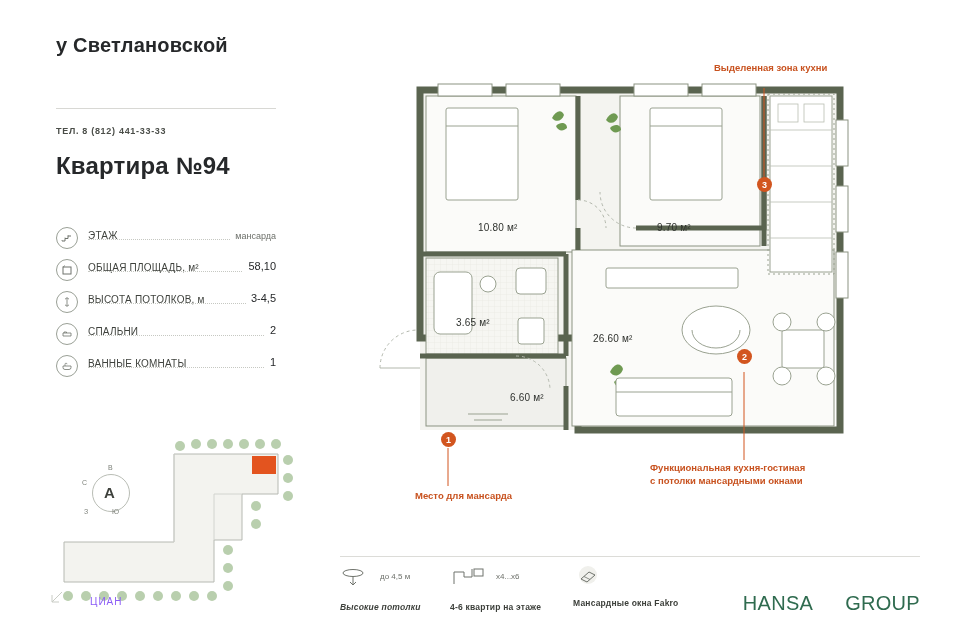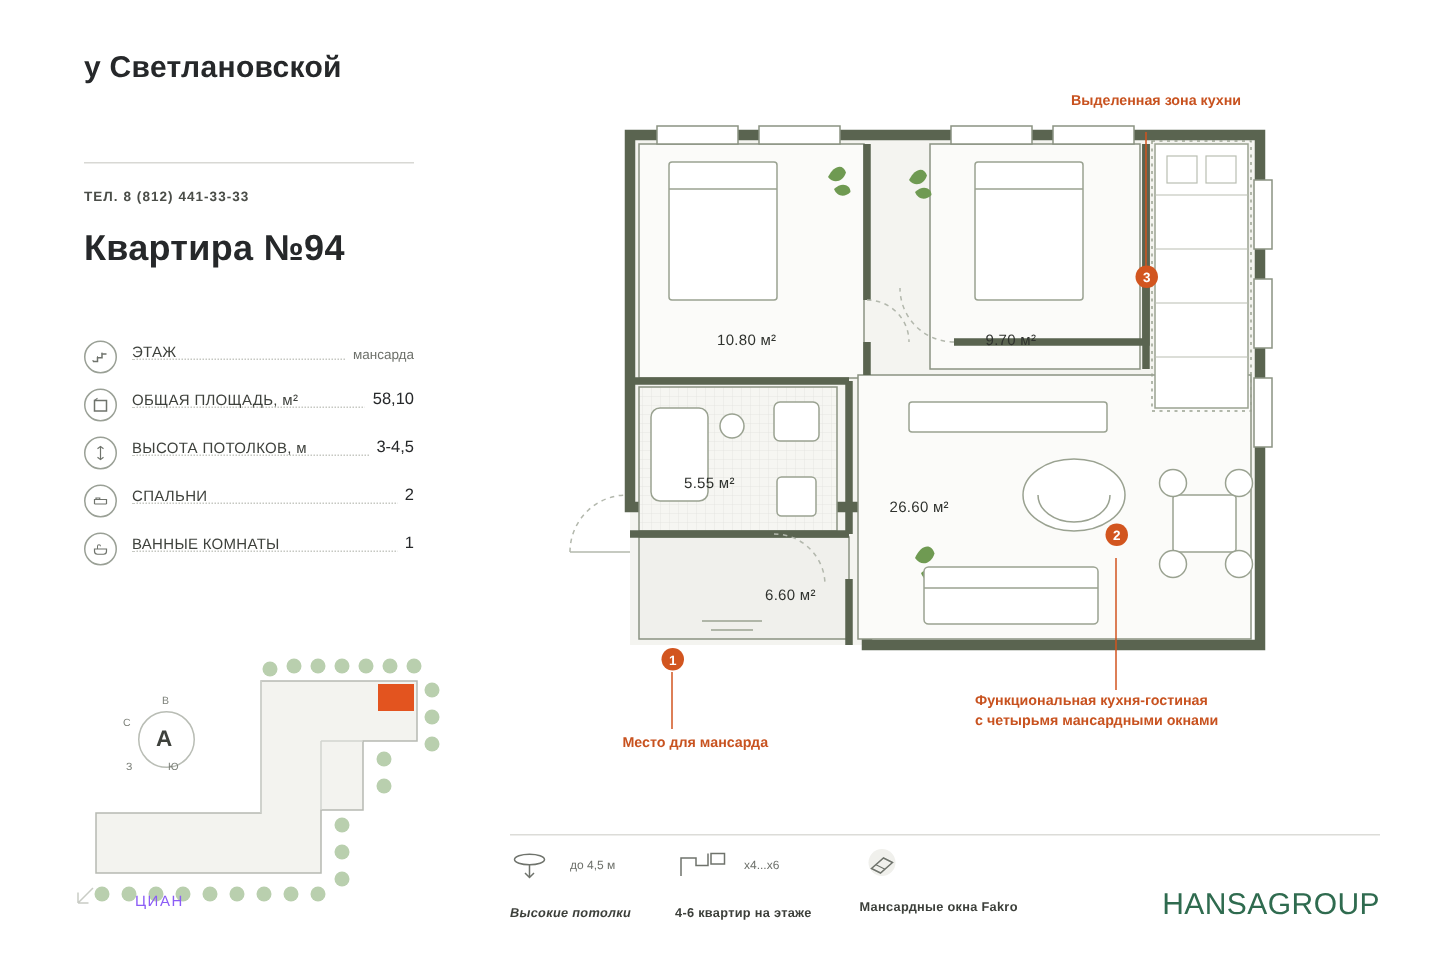--- a/index.html
+++ b/index.html
@@ -47,21 +47,21 @@
 
   .room-label{position:absolute;font-size:10px;color:#2f322e;font-weight:normal;letter-spacing:.2px;}
 
   
   .botline{position:absolute;left:340px;top:556px;width:580px;height:1px;background:#dcdcd8;}
   .feat{position:absolute;top:566px;}
   .feat .cap{font-size:8.5px;font-weight:bold;color:#3c3f3a;letter-spacing:.2px;white-space:nowrap;}
   .feat .sub{position:absolute;font-size:8px;color:#6d706a;}
   .logo{position:absolute;right:40px;top:592px;font-size:20px;letter-spacing:.3px;}
   .logo b{font-weight:normal;color:#2f6b4f;}
-  .logo span{font-weight:normal;color:#2f6b4f;}
+  .logo span{font-weight:normal;color:#2f6b4f;margin-left:32px;}
 </style>
 </head>
 <body>
 
 <div class="page">
 
   <div class="left">
 
     <div class="brand">
       <div class="l2">у Светлановской</div>
@@ -299,34 +299,34 @@
       <g stroke="#d2551f" stroke-width="1">
         <path d="M128 448 V486"></path>
         <path d="M424 372 V460"></path>
         <path d="M444 182 V104 L444 88"></path>
       </g>
     </svg>
 
     
     <div class="room-label" style="left:158px;top:222px;">10.80 м²</div>
     <div class="room-label" style="left:337px;top:222px;">9.70 м²</div>
-    <div class="room-label" style="left:136px;top:317px;">5.55 м²</div>
+    <div class="room-label" style="left:136px;top:317px;">3.65 м²</div>
     <div class="room-label" style="left:273px;top:333px;">26.60 м²</div>
     <div class="room-label" style="left:190px;top:392px;">6.60 м²</div>
 
     
     <div class="marker" style="left:121px;top:432px;">1</div>
     <div class="marker" style="left:417px;top:349px;">2</div>
     <div class="marker" style="left:437px;top:177px;">3</div>
 
     
     <div class="callout" style="left:95px;top:489px;">Место для мансарда</div>
     <div class="callout" style="left:330px;top:461px;width:260px;">
       <div>Функциональная кухня-гостиная</div>
-      <div>с четырьмя мансардными окнами</div>
+      <div>с потолки мансардными окнами</div>
     </div>
     <div class="callout" style="left:394px;top:61px;">Выделенная зона кухни</div>
 
   </div>
 
   <div class="botline"></div>
 
   <div class="feat" style="left:340px;">
     <svg width="36" height="22" viewBox="0 0 36 22">
       <ellipse cx="13" cy="7" rx="10" ry="3.5" fill="none" stroke="#6f736c" stroke-width="1"></ellipse>

